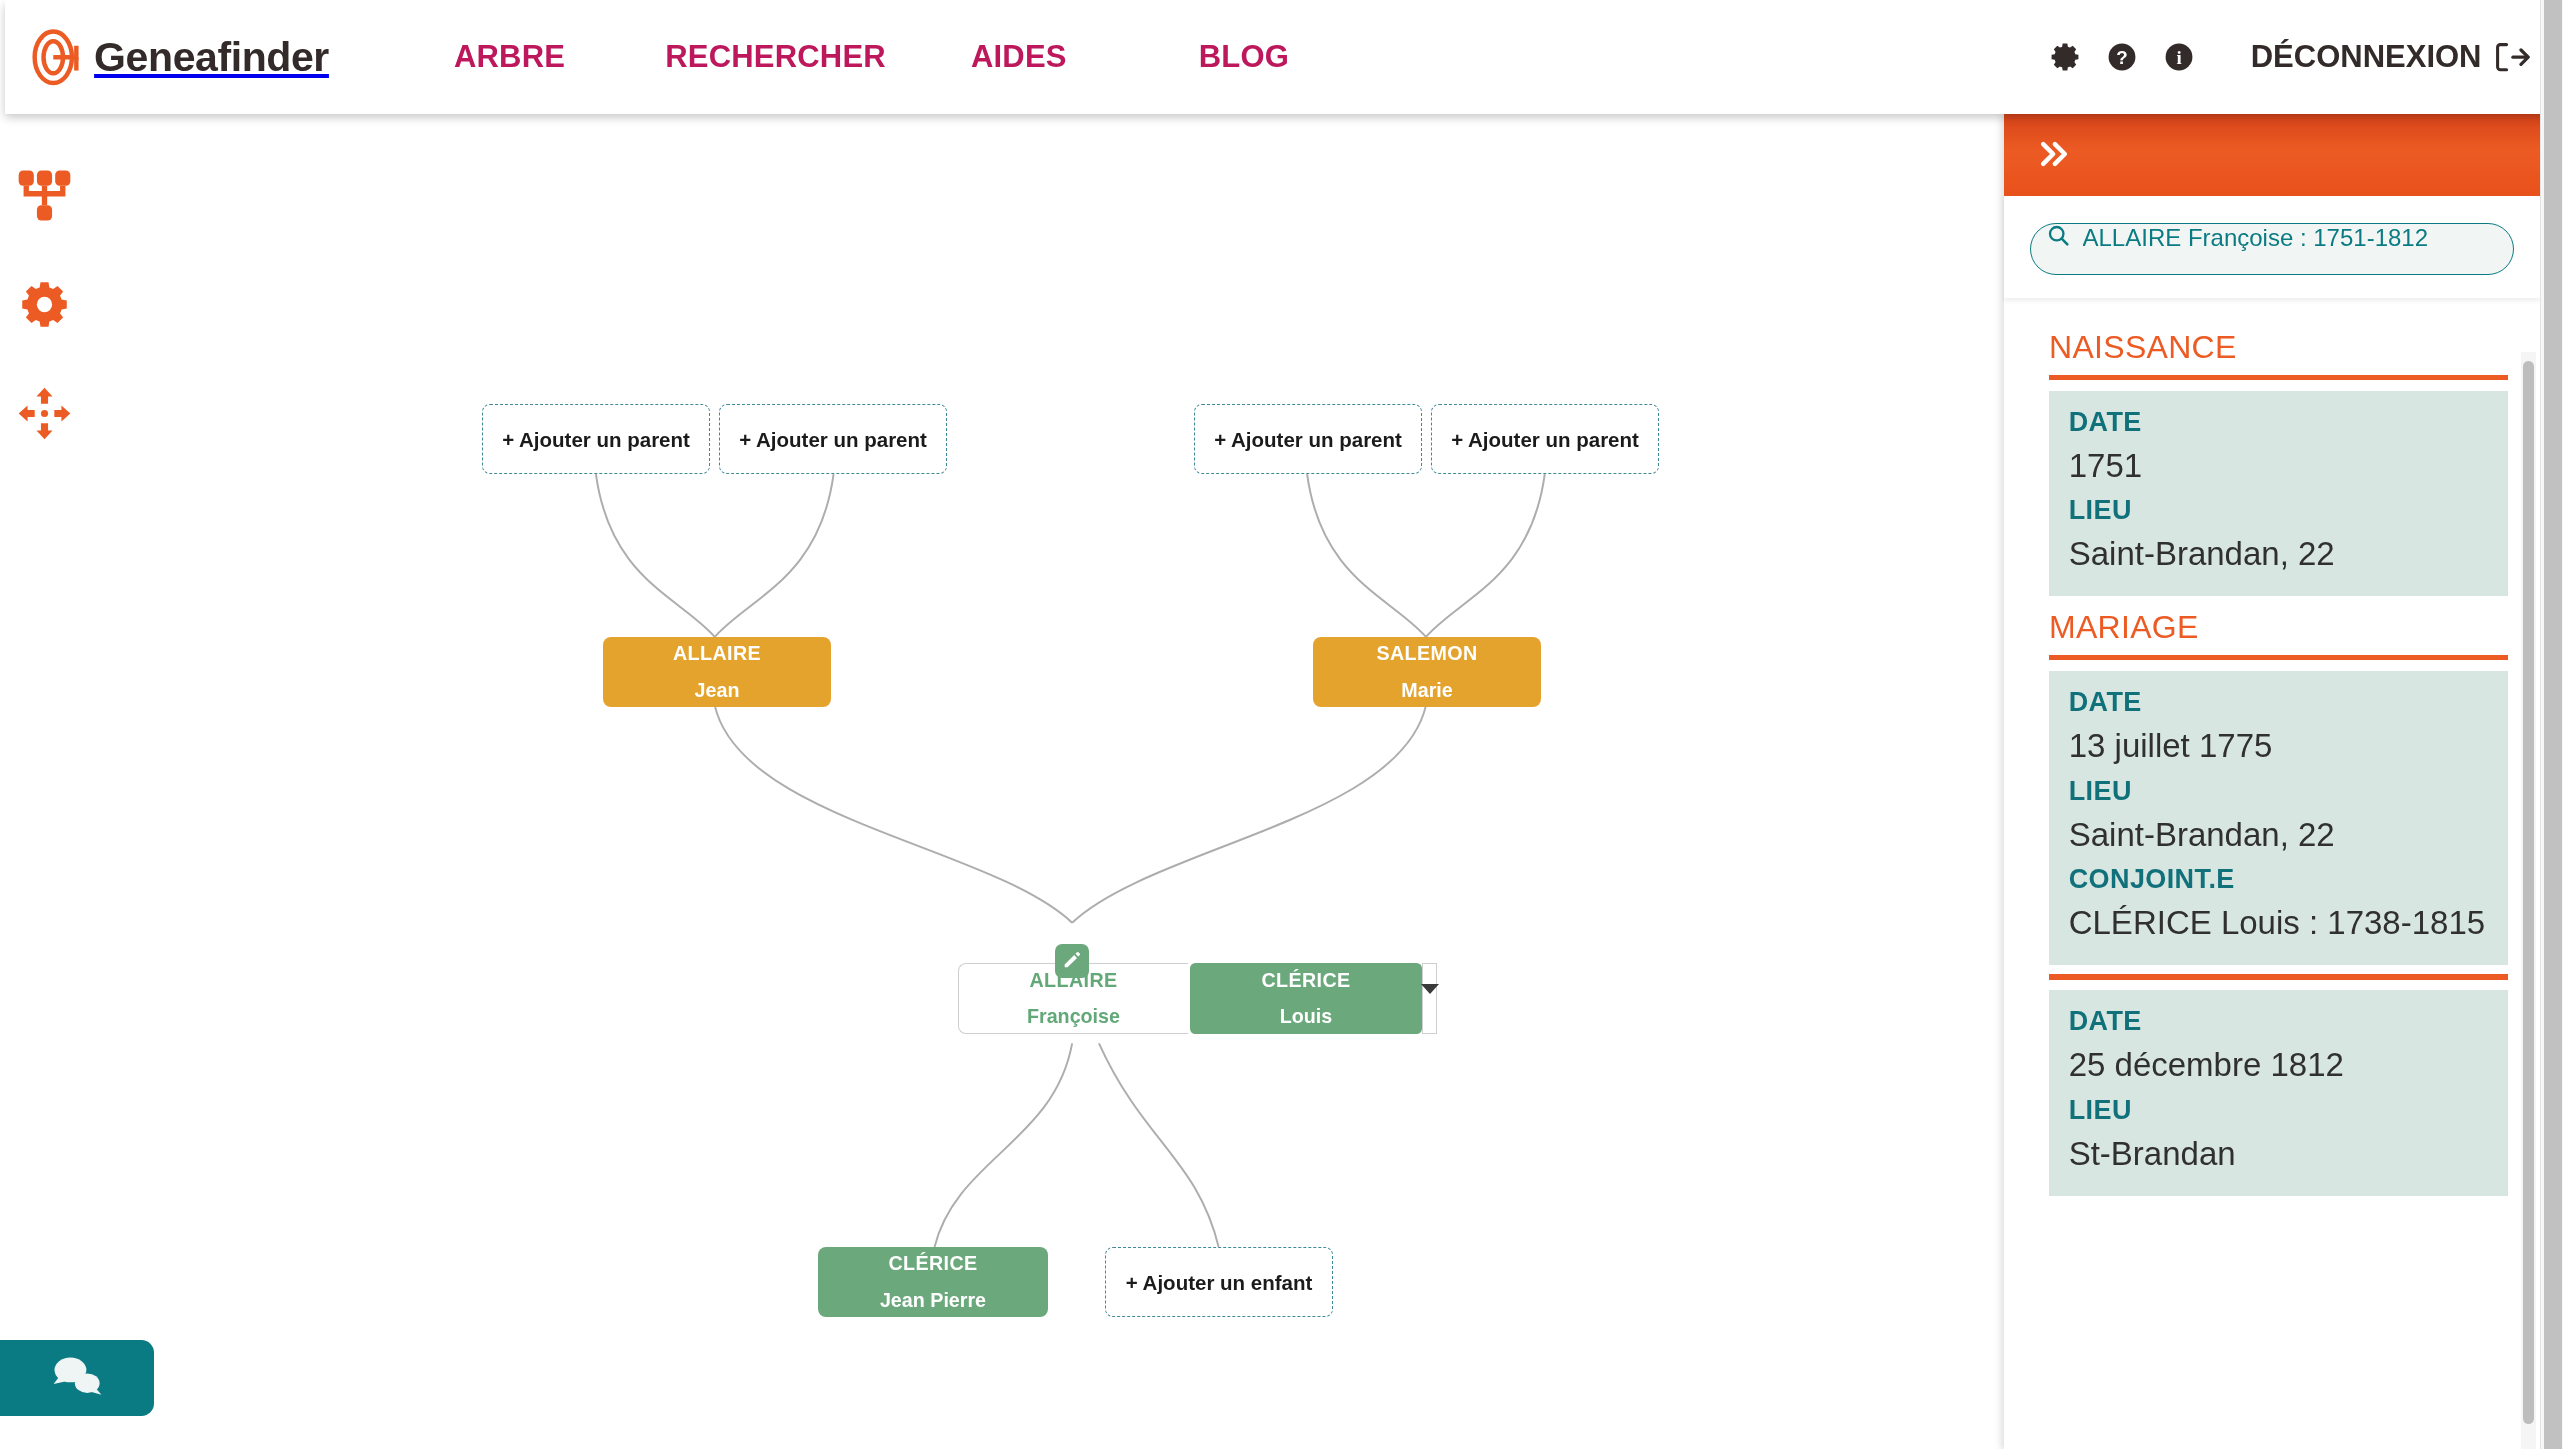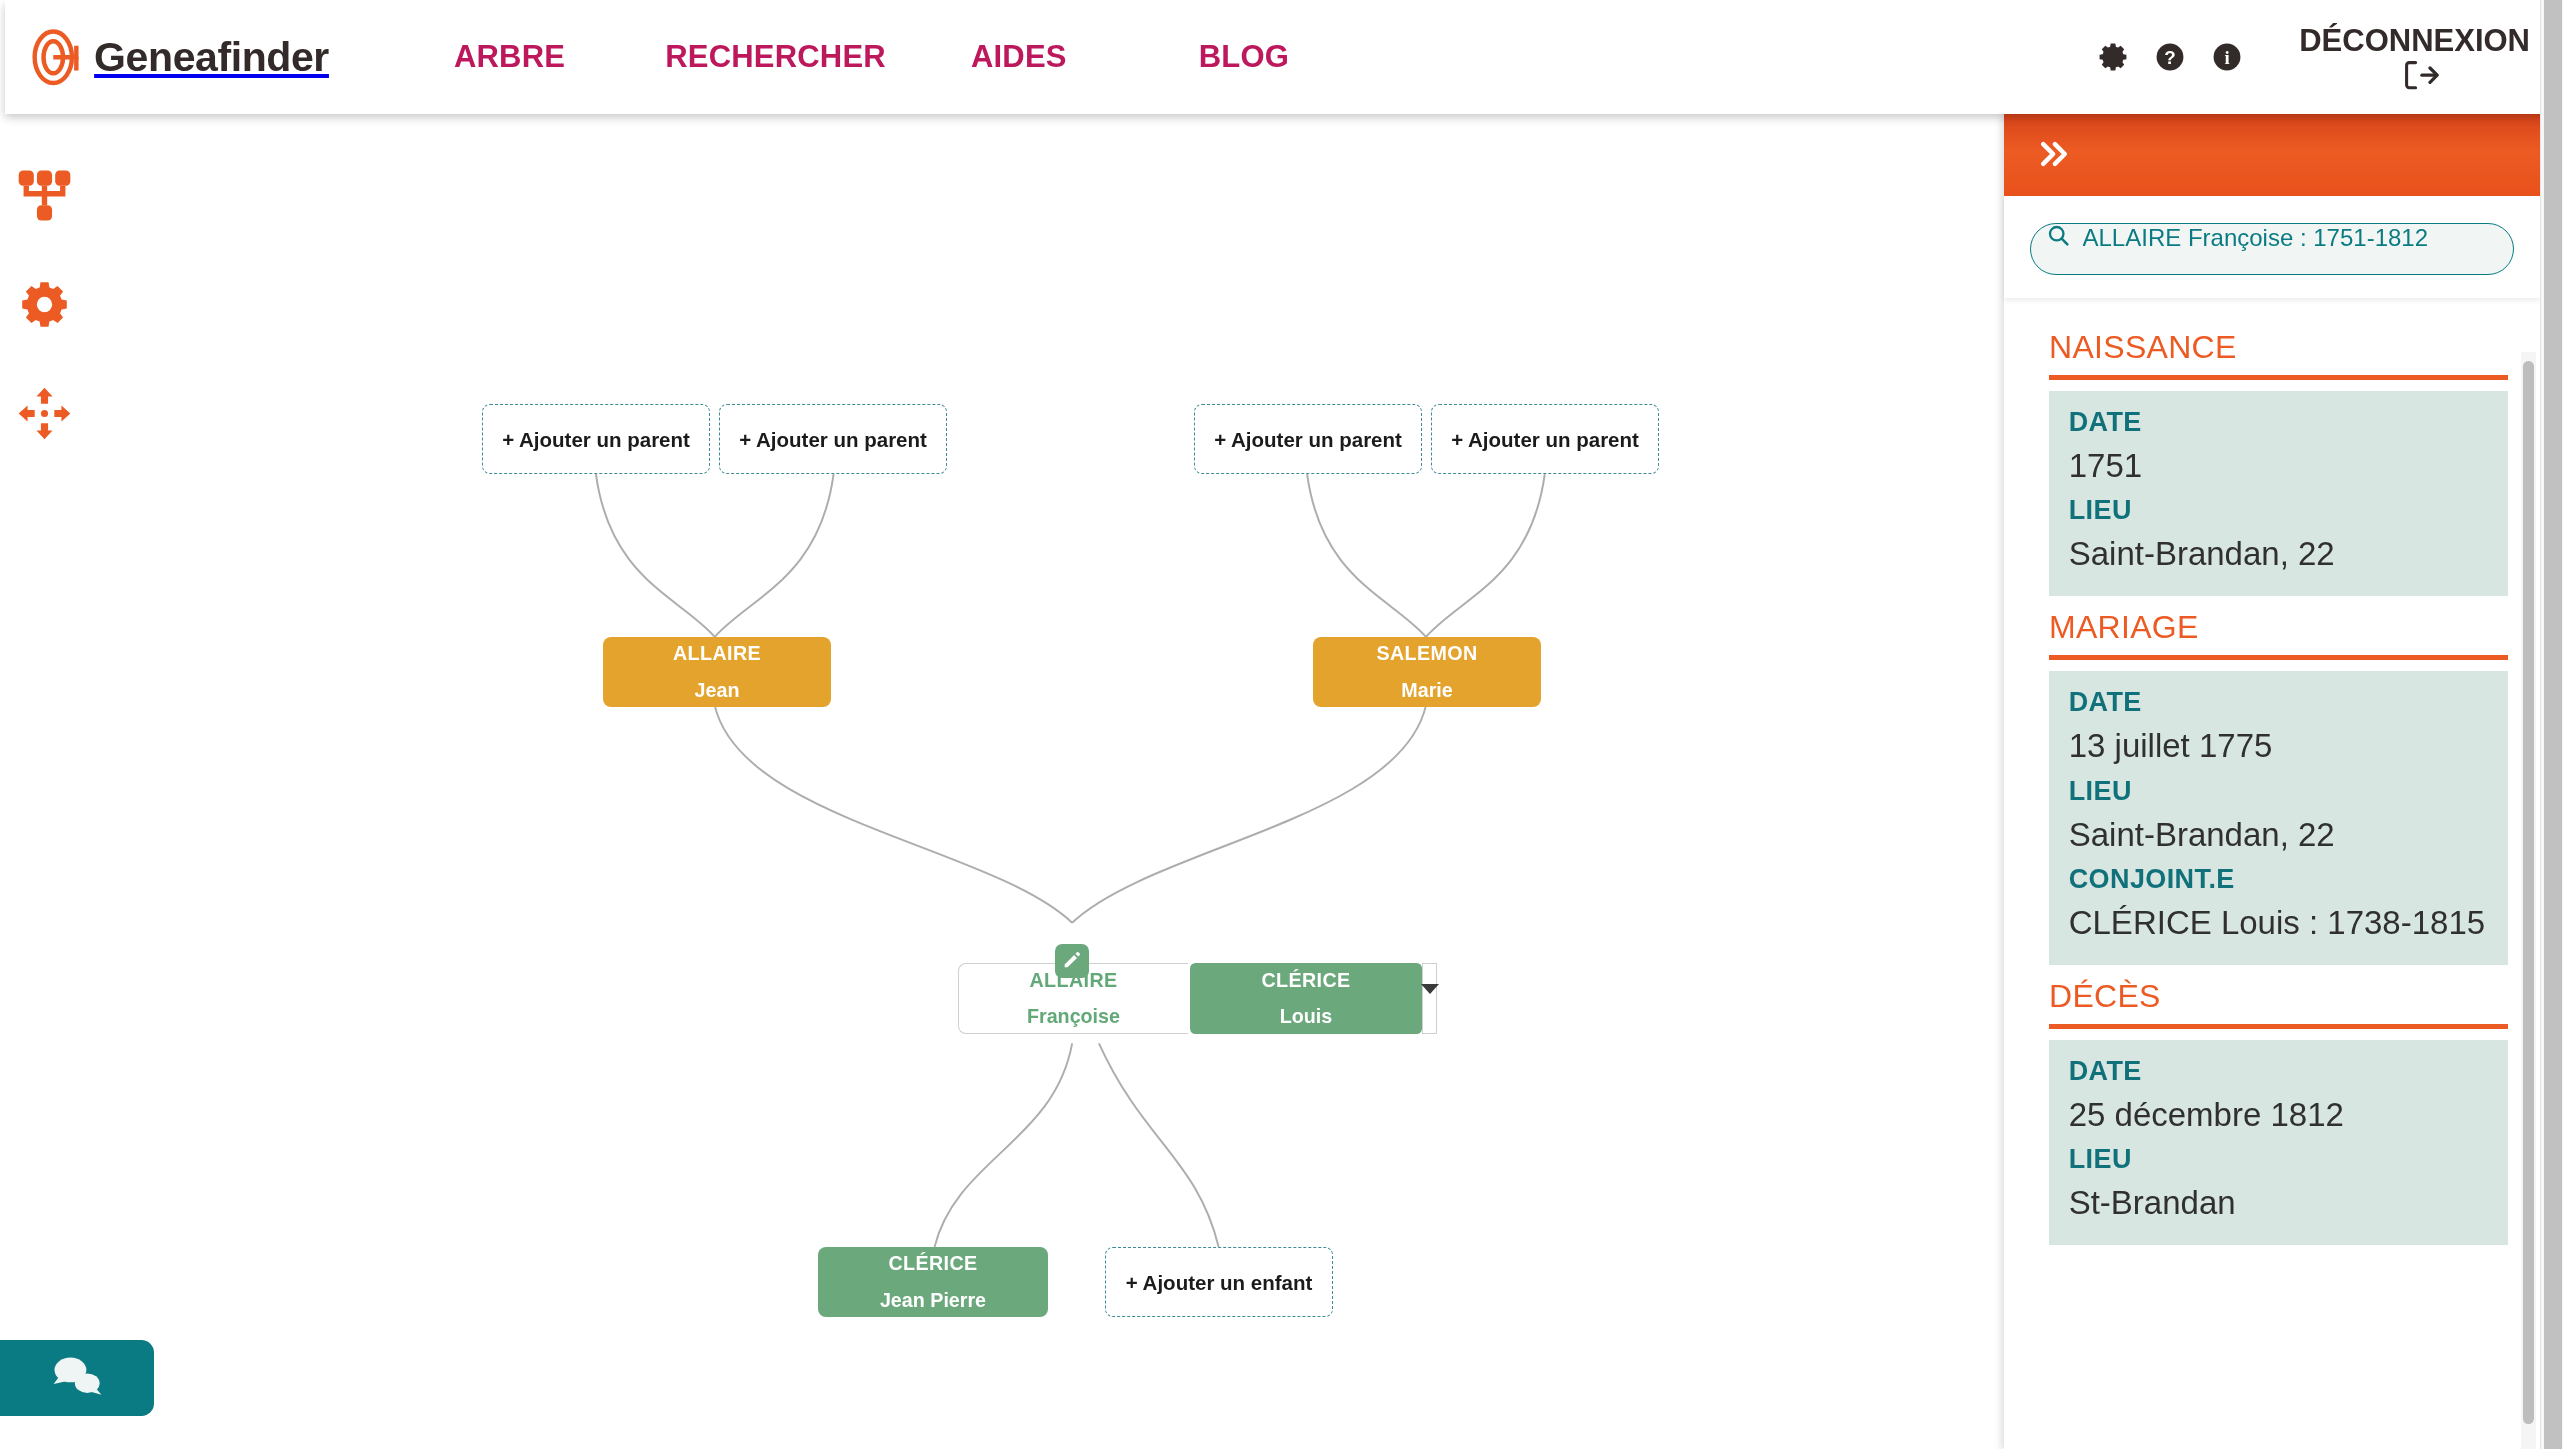--- a/index.html
+++ b/index.html
@@ -39,21 +39,21 @@
   .nav-link.l2 { margin-right: 132px; }
 
   .nav-right {
     position: absolute; right: 38px; top: 0; height: 114px;
     display: flex; align-items: center;
   }
   .nav-icon { width: 34px; height: 34px; margin-left: 23px; cursor: pointer; }
   .logout-link {
     font-size: 31px; font-weight: bold; color: #332B2A;
     margin-left: 55px; display: flex; align-items: center;
-    text-decoration: none; cursor: pointer; white-space: nowrap; flex-direction: column;
+    text-decoration: none; cursor: pointer; white-space: nowrap;
   }
   .logout-icon { width: 36px; height: 32px; margin-left: 12.5px; }
 
   
   .left-tools {
     position: absolute; left: 12.5px; top: 165px;
     width: 89px; z-index: 20;
   }
   .tool-btn {
     width: 64px; height: 64px; margin: 0 0 45px 0;
@@ -441,21 +441,20 @@
         <div class="info-label">DATE</div>
         <div class="info-value">13 juillet 1775</div>
         <div class="info-label">LIEU</div>
         <div class="info-value">Saint-Brandan, 22</div>
         <div class="info-label">CONJOINT.E</div>
         <div class="info-value">CLÉRICE Louis : 1738-1815</div>
       </div>
     </div>
 
     <div>
-      <div class="section-title">DÉCÈS</div>
       <div class="section-rule"></div>
       <div class="info-card">
         <div class="info-label">DATE</div>
         <div class="info-value">25 décembre 1812</div>
         <div class="info-label">LIEU</div>
         <div class="info-value">St-Brandan</div>
       </div>
     </div>
   </div>
 

